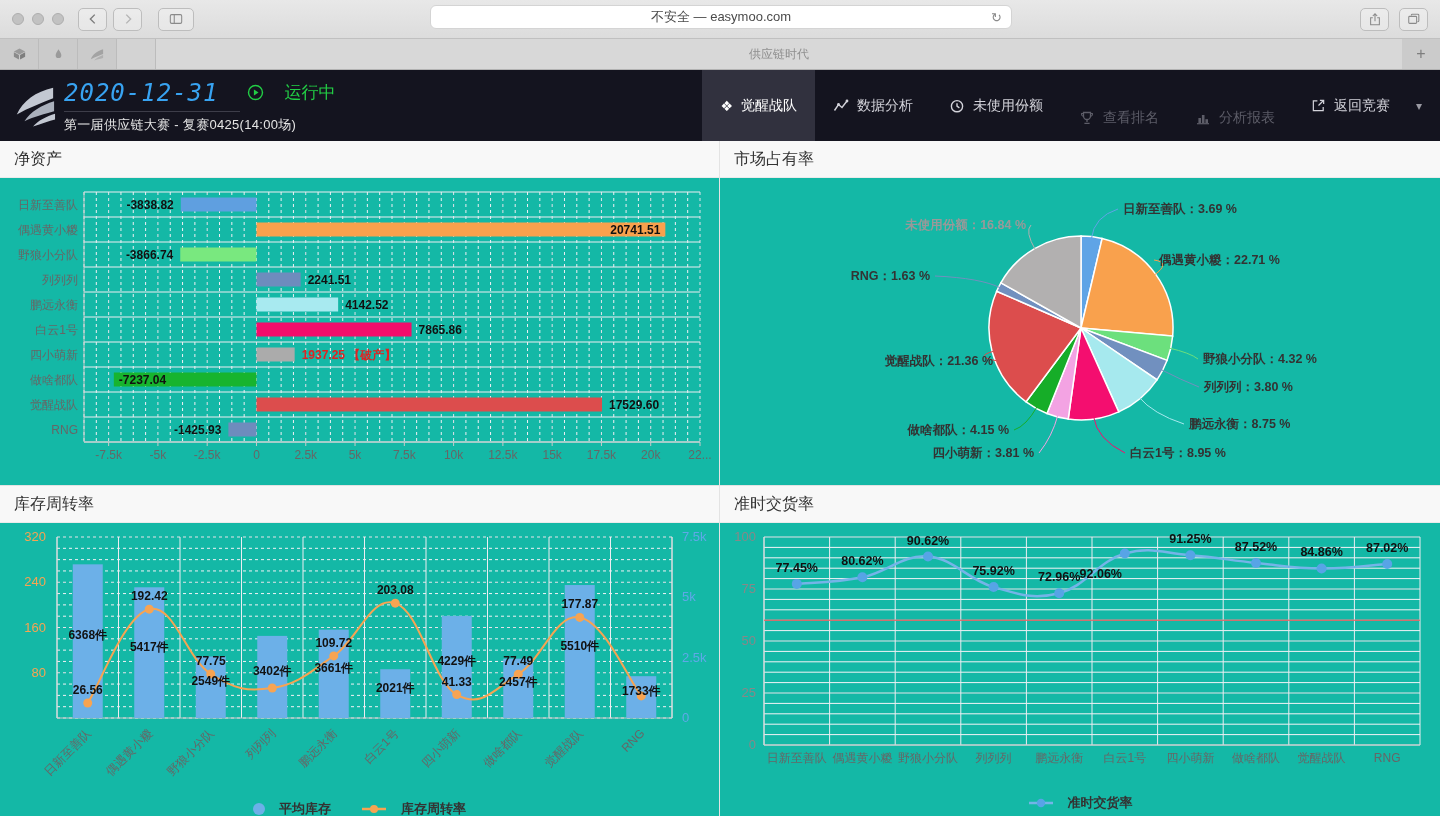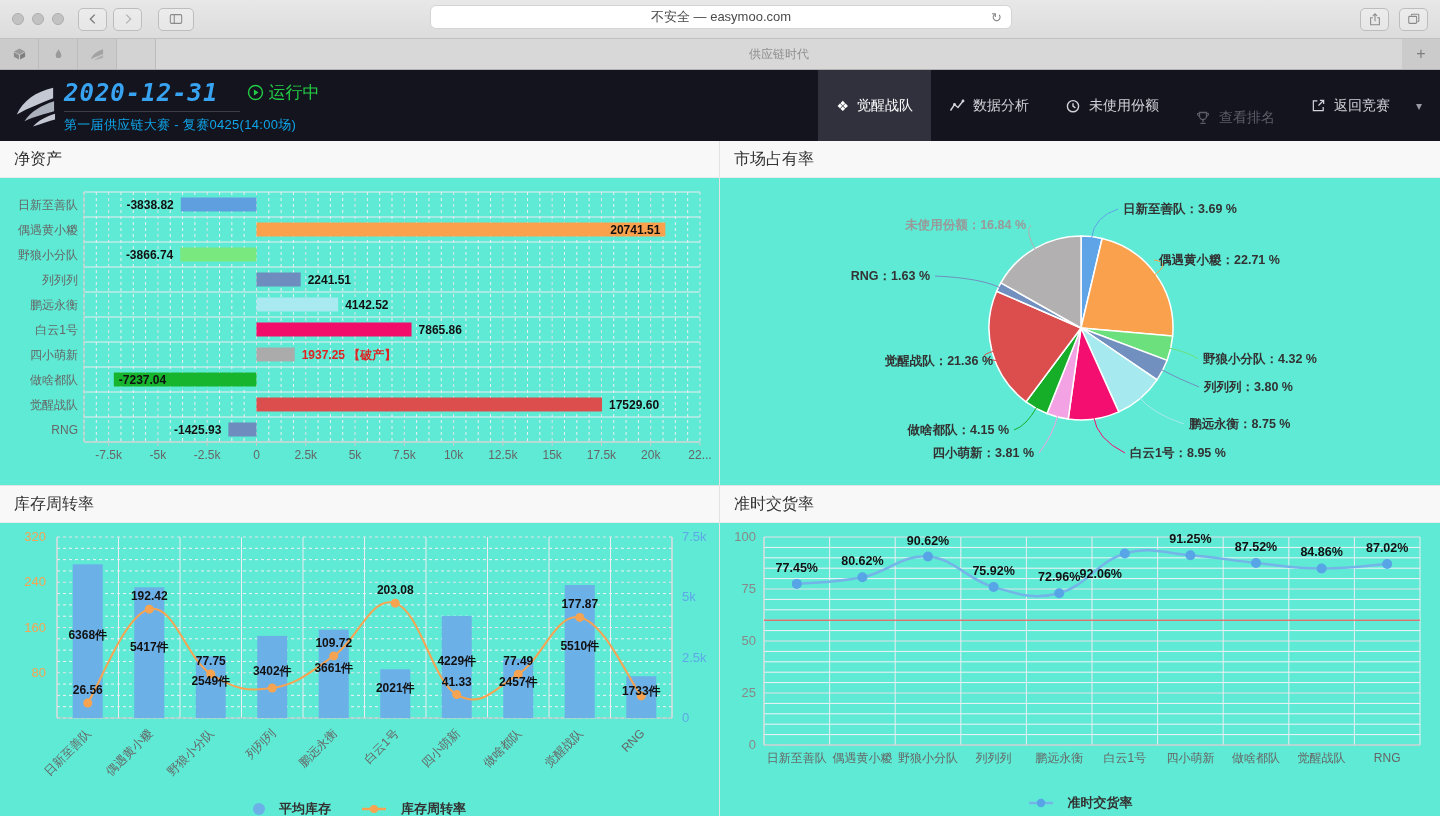--- a/index.html
+++ b/index.html
@@ -27,35 +27,35 @@
   .pintab.blank{background:#d3d3d3;}
   .activetab{flex:1;background:#d8d8d8;display:flex;align-items:center;justify-content:center;
              color:#8f8f8f;font-size:12px;}
   .newtab{width:38px;display:flex;align-items:center;justify-content:center;color:#7d7d7d;font-size:16px;}
 
   
   .appbar{height:71px;background:#14141f;display:flex;align-items:center;padding-left:10px;color:#fff;}
   .logo{width:48px;height:48px;flex:0 0 auto;display:flex;align-items:center;justify-content:center;}
   .titleblock{margin-left:6px;}
   .toprow{display:flex;align-items:center;gap:28px;height:30px;}
-  .date{font-family:"DejaVu Sans Mono",monospace;font-size:24px;font-weight:bold;font-style:italic;
+  .date{font-family:"DejaVu Sans Mono",monospace;font-size:24px;font-weight:normal;font-style:italic;
         color:var(--date-blue,#38a3f1);letter-spacing:1px;}
-  .status{display:flex;align-items:center;gap:5px;color:var(--green,#22cd45);font-size:17px;}
+  .status{display:flex;align-items:center;gap:21px;color:var(--green,#22cd45);font-size:17px;}
   .sep{height:1px;background:#3d3d49;width:176px;margin:3px 0 4px;}
-  .subtitle{font-size:13px;color:#0ea5e9;letter-spacing:.3px;}
+  .subtitle{font-size:13px;color:#e5e5e5;letter-spacing:.3px;}
   nav{margin-left:auto;display:flex;align-items:stretch;height:100%;}
   .nav-item{display:flex;align-items:center;gap:8px;padding:0 18px;font-size:14px;color:#d3d3da;cursor:pointer;}
   .nav-item.active{background:#31313e;color:#fff;}
   .nav-item.disabled{color:#5d5d68;margin-top:24px;}
   .nicon{display:flex;align-items:center;}
   .caret{display:flex;align-items:center;padding:0 18px 0 8px;color:#9a9aa2;font-size:12px;}
 
   
   .grid{display:grid;grid-template-columns:720px 720px;grid-template-rows:345px 338px;}
-  .panel{background:#5eead4;box-sizing:border-box;overflow:hidden;}
+  .panel{background:#14b8a6;box-sizing:border-box;overflow:hidden;}
   .panel.l{border-right:1px solid #e3e3e3;}
   .panel.t{border-bottom:1px solid #e3e3e3;}
   .panel-header{height:37px;background:#f8f8f8;border-bottom:1px solid #ebebeb;display:flex;
                 align-items:center;padding:0 14px;font-size:16px;color:#333;box-sizing:border-box;}
   .panel-body{position:relative;}
   .legend{display:flex;justify-content:center;align-items:center;gap:30px;height:28px;
           font-size:13px;color:#333;font-weight:bold;}
   .legend-item{display:flex;align-items:center;gap:14px;}
   .dotmark{width:12px;height:12px;border-radius:50%;background:#6cb0e8;}
 </style>
@@ -182,20 +182,31 @@
       </a>
       <a class="nav-item disabled">
         <span class="nicon">
             <svg width="16" height="16" viewBox="0 0 16 16">
               <path d="M4.5,2.5 h7 v3.5 a3.5,3.5 0 0 1 -7,0 Z" fill="none" stroke="currentColor" stroke-width="1.3"></path>
               <path d="M4.5,3.5 H2.6 a2.4,2.4 0 0 0 2.2,3 M11.5,3.5 h1.9 a2.4,2.4 0 0 1 -2.2,3" fill="none" stroke="currentColor" stroke-width="1.1"></path>
               <path d="M8,9.8 v2.2 M5.4,13.4 h5.2" fill="none" stroke="currentColor" stroke-width="1.3"></path>
             </svg>
           </span>
         <span>查看排名</span>
+      </a>
+      <a class="nav-item disabled">
+        <span class="nicon">
+            <svg width="16" height="16" viewBox="0 0 16 16">
+              <path d="M2,13.7 h12" stroke="currentColor" stroke-width="1.2"></path>
+              <rect x="3.4" y="8" width="2.6" height="5" fill="currentColor"></rect>
+              <rect x="6.9" y="5" width="2.6" height="8" fill="currentColor"></rect>
+              <rect x="10.4" y="9.2" width="2.6" height="3.8" fill="currentColor"></rect>
+            </svg>
+          </span>
+        <span>分析报表</span>
       </a>
       <a class="nav-item">
         <span class="nicon">
             <svg width="15" height="15" viewBox="0 0 16 16">
               <path d="M13,9.5 V13.5 H2.5 V3 H6.8" fill="none" stroke="currentColor" stroke-width="1.3"></path>
               <path d="M9.5,2.5 h4 V6.5 M13.3,2.7 L8,8" fill="none" stroke="currentColor" stroke-width="1.3"></path>
             </svg>
           </span>
         <span>返回竞赛</span>
       </a>

